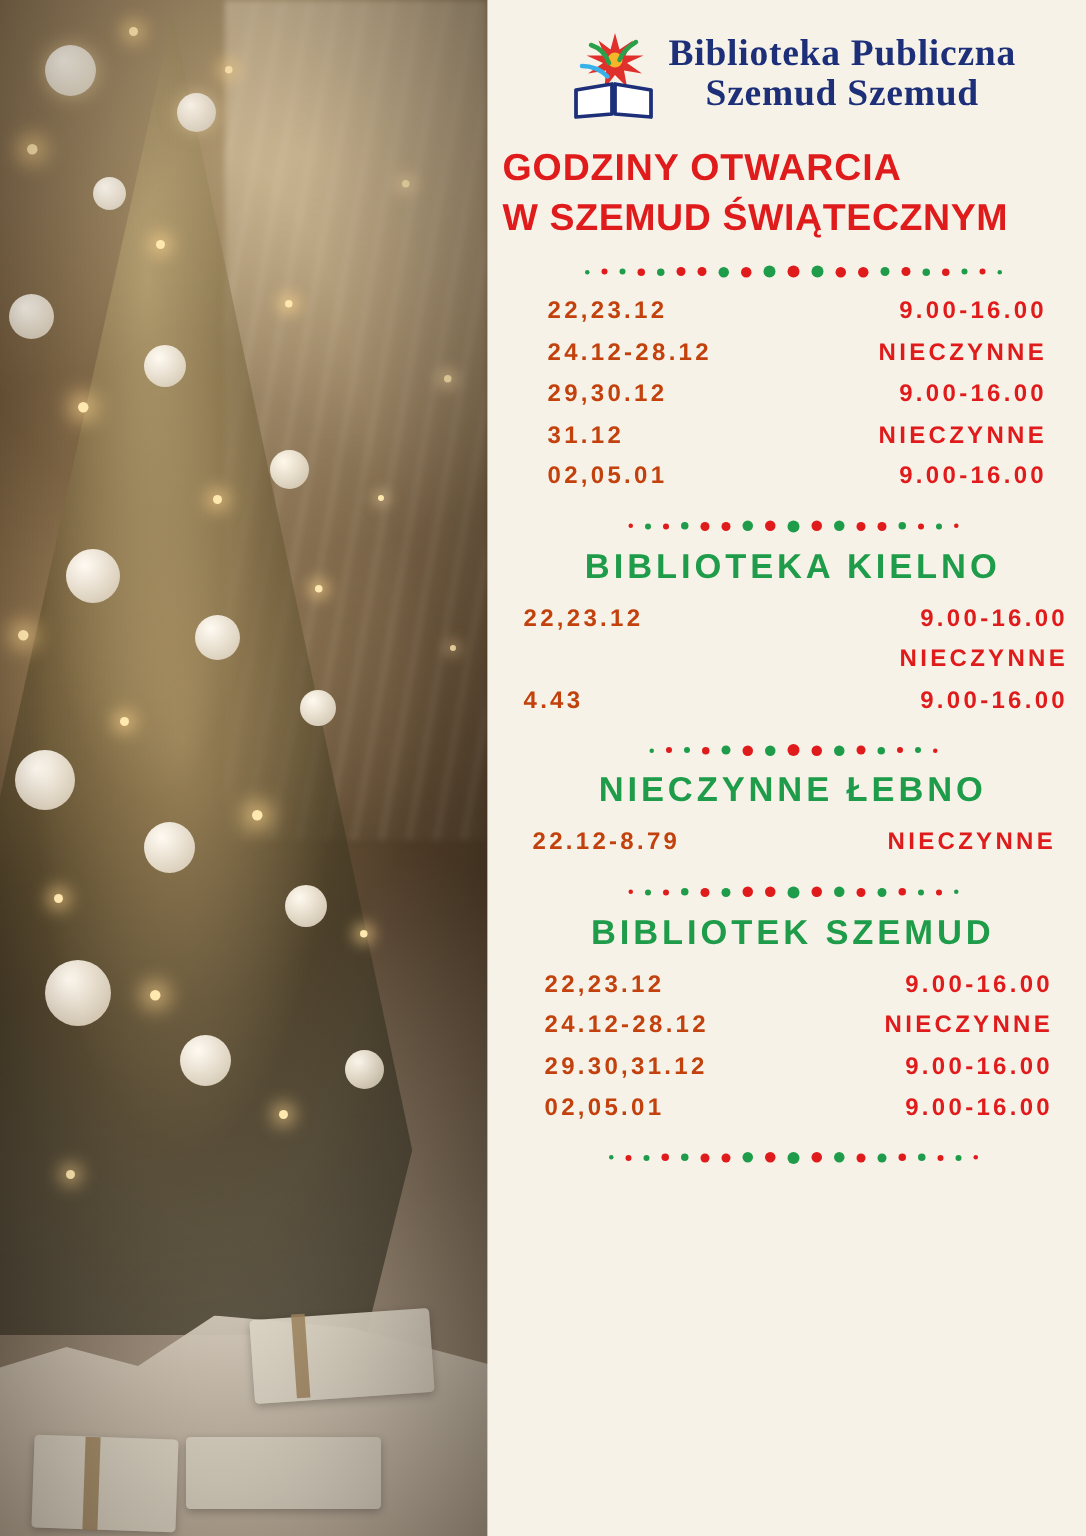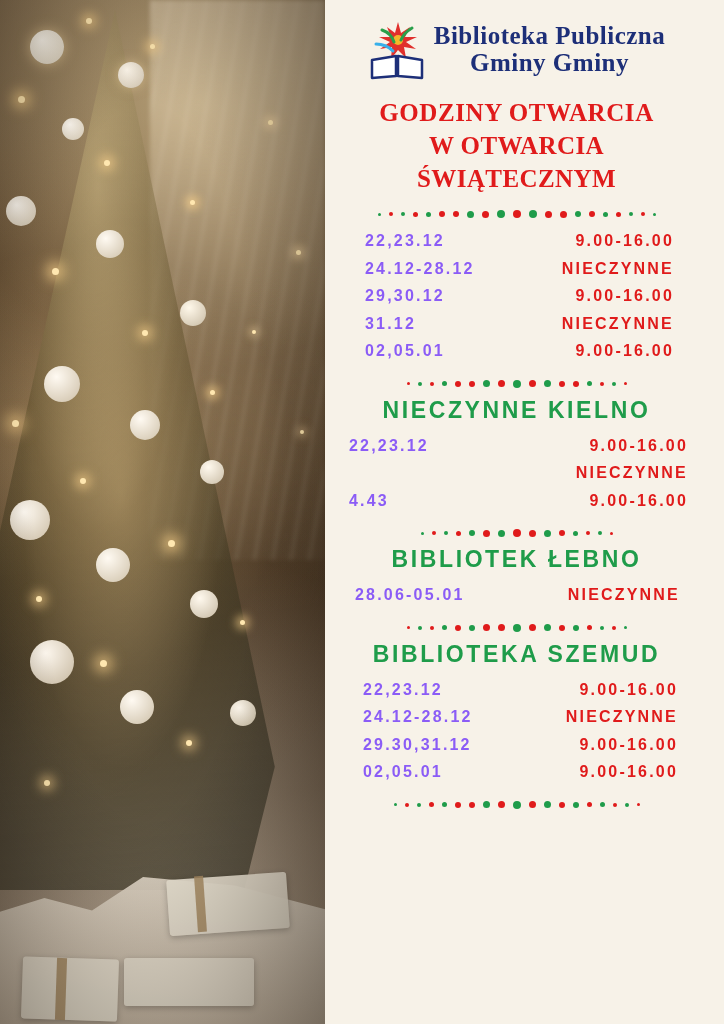--- a/index.html
+++ b/index.html
@@ -67,21 +67,21 @@
   .photo .vignette {
     position: absolute; inset: 0;
     background: radial-gradient(ellipse at 45% 45%, rgba(0,0,0,0) 45%, rgba(20,12,4,0.45) 100%);
   }
 
   
   .content {
     position: relative;
     width: 399px; height: 1024px;
     background: #f7f2e8;
-    padding: 12px 26px 0 10px;
+    padding: 12px 2px 0 10px;
   }
 
   
   .brand {
     display: flex; align-items: center; justify-content: center;
     gap: 8px; margin-top: 6px;
   }
   .brand-mark { width: 58px; height: 62px; flex: 0 0 58px; }
   .brand-text { text-align: center; }
   .brand-line1, .brand-line2 {
@@ -91,23 +91,23 @@
     letter-spacing: 0.5px;
     line-height: 1.08;
     white-space: nowrap;
   }
   .brand-line1 { font-size: 25px; }
   .brand-line2 { font-size: 25px; }
 
   
   .title {
     margin-top: 16px;
-    text-align: center;
+    text-align: left;
     color: #e01b1b;
-    font-family: Liberation Serif, serif;
+    font-family: Liberation Sans, sans-serif;
     font-weight: bold;
     font-size: 25px;
     letter-spacing: 0.6px;
     line-height: 1.32;
   }
   .title .l3 { font-size: 25px; letter-spacing: 0.4px; }
 
   
   .divider {
     margin: 12px auto 6px auto;
@@ -130,21 +130,21 @@
   }
   .rows { padding: 0 16px; }
   .row {
     display: flex; align-items: baseline;
     font-family: "Liberation Sans", sans-serif;
     font-weight: bold;
     font-size: 16px;
     letter-spacing: 2.2px;
     line-height: 1.72;
   }
-  .row .date { color: #8b5cf6; flex: 0 0 auto; }
+  .row .date { color: #c2410c; flex: 0 0 auto; }
   .row .val  { color: #e01b1b; margin-left: auto; text-align: right; }
 
   .sec-bojano .rows { padding: 0 24px 0 30px; }
   .sec-kielno .rows { padding: 0 10px 0 14px; }
   .sec-lebno  .rows { padding: 0 18px 0 20px; }
   .sec-szemud .rows { padding: 0 20px 0 28px; }
 </style>
 </head>
 <body>
 
@@ -213,27 +213,27 @@
           <path d="M44 10 C39 13 35 17 33 22" stroke="#2aa04a" stroke-width="3" fill="none" stroke-linecap="round"></path>
           <path d="M8 26 C15 26 21 29 25 33" stroke="#38b0ea" stroke-width="3" fill="none" stroke-linecap="round"></path>
 
           <path d="M4 42 L28 38 L28 58 L4 60 Z" fill="#ffffff" stroke="#1d2f78" stroke-width="2.5" stroke-linejoin="round"></path>
           <path d="M54 42 L30 38 L30 58 L54 60 Z" fill="#ffffff" stroke="#1d2f78" stroke-width="2.5" stroke-linejoin="round"></path>
           <path d="M29 38 L29 58" stroke="#1d2f78" stroke-width="2.5"></path>
         </svg>
       </div>
       <div class="brand-text">
         <div class="brand-line1">Biblioteka Publiczna</div>
-        <div class="brand-line2">Gminy Gminy</div>
+        <div class="brand-line2">Szemud Szemud</div>
       </div>
     </div>
 
     <div class="title">
       <div>GODZINY OTWARCIA</div>
-      <div class="l3">W OTWARCIA ŚWIĄTECZNYM</div>
+      <div class="l3">W SZEMUD ŚWIĄTECZNYM</div>
     </div>
 
     <div class="divider" id="div-0">
         <span class="dot" style="width: 3px; height: 3px; background: rgb(31, 156, 74);"></span>
         <span class="dot" style="width: 4px; height: 4px; background: rgb(224, 27, 27);"></span>
         <span class="dot" style="width: 4px; height: 4px; background: rgb(31, 156, 74);"></span>
         <span class="dot" style="width: 5px; height: 5px; background: rgb(224, 27, 27);"></span>
         <span class="dot" style="width: 5px; height: 5px; background: rgb(31, 156, 74);"></span>
         <span class="dot" style="width: 6px; height: 6px; background: rgb(224, 27, 27);"></span>
         <span class="dot" style="width: 6px; height: 6px; background: rgb(224, 27, 27);"></span>
@@ -292,21 +292,21 @@
         <span class="dot" style="width: 7px; height: 7px; background: rgb(31, 156, 74);"></span>
         <span class="dot" style="width: 6px; height: 6px; background: rgb(224, 27, 27);"></span>
         <span class="dot" style="width: 6px; height: 6px; background: rgb(224, 27, 27);"></span>
         <span class="dot" style="width: 5px; height: 5px; background: rgb(31, 156, 74);"></span>
         <span class="dot" style="width: 4px; height: 4px; background: rgb(224, 27, 27);"></span>
         <span class="dot" style="width: 4px; height: 4px; background: rgb(31, 156, 74);"></span>
         <span class="dot" style="width: 3px; height: 3px; background: rgb(224, 27, 27);"></span>
       </div>
 
     <div class="section sec-kielno">
-      <div class="sec-title">NIECZYNNE KIELNO</div>
+      <div class="sec-title">BIBLIOTEKA KIELNO</div>
       <div class="rows">
         <div class="row">
           <span class="date">22,23.12</span>
           <span class="val">9.00-16.00</span>
         </div>
         <div class="row">
           <span class="val">NIECZYNNE</span>
         </div>
         <div class="row">
           <span class="date">4.43</span>
@@ -327,24 +327,24 @@
         <span class="dot" style="width: 7px; height: 7px; background: rgb(224, 27, 27);"></span>
         <span class="dot" style="width: 7px; height: 7px; background: rgb(31, 156, 74);"></span>
         <span class="dot" style="width: 6px; height: 6px; background: rgb(224, 27, 27);"></span>
         <span class="dot" style="width: 5px; height: 5px; background: rgb(31, 156, 74);"></span>
         <span class="dot" style="width: 4px; height: 4px; background: rgb(224, 27, 27);"></span>
         <span class="dot" style="width: 4px; height: 4px; background: rgb(31, 156, 74);"></span>
         <span class="dot" style="width: 3px; height: 3px; background: rgb(224, 27, 27);"></span>
       </div>
 
     <div class="section sec-lebno">
-      <div class="sec-title">BIBLIOTEK ŁEBNO</div>
+      <div class="sec-title">NIECZYNNE ŁEBNO</div>
       <div class="rows">
         <div class="row">
-          <span class="date">28.06-05.01</span>
+          <span class="date">22.12-8.79</span>
           <span class="val">NIECZYNNE</span>
         </div>
       </div>
     </div>
 
     <div class="divider" id="div-3">
         <span class="dot" style="width: 3px; height: 3px; background: rgb(224, 27, 27);"></span>
         <span class="dot" style="width: 4px; height: 4px; background: rgb(31, 156, 74);"></span>
         <span class="dot" style="width: 4px; height: 4px; background: rgb(224, 27, 27);"></span>
         <span class="dot" style="width: 5px; height: 5px; background: rgb(31, 156, 74);"></span>
@@ -357,21 +357,21 @@
         <span class="dot" style="width: 7px; height: 7px; background: rgb(31, 156, 74);"></span>
         <span class="dot" style="width: 6px; height: 6px; background: rgb(224, 27, 27);"></span>
         <span class="dot" style="width: 6px; height: 6px; background: rgb(31, 156, 74);"></span>
         <span class="dot" style="width: 5px; height: 5px; background: rgb(224, 27, 27);"></span>
         <span class="dot" style="width: 4px; height: 4px; background: rgb(31, 156, 74);"></span>
         <span class="dot" style="width: 4px; height: 4px; background: rgb(224, 27, 27);"></span>
         <span class="dot" style="width: 3px; height: 3px; background: rgb(31, 156, 74);"></span>
       </div>
 
     <div class="section sec-szemud">
-      <div class="sec-title">BIBLIOTEKA SZEMUD</div>
+      <div class="sec-title">BIBLIOTEK SZEMUD</div>
       <div class="rows">
         <div class="row">
           <span class="date">22,23.12</span>
           <span class="val">9.00-16.00</span>
         </div>
         <div class="row">
           <span class="date">24.12-28.12</span>
           <span class="val">NIECZYNNE</span>
         </div>
         <div class="row">

